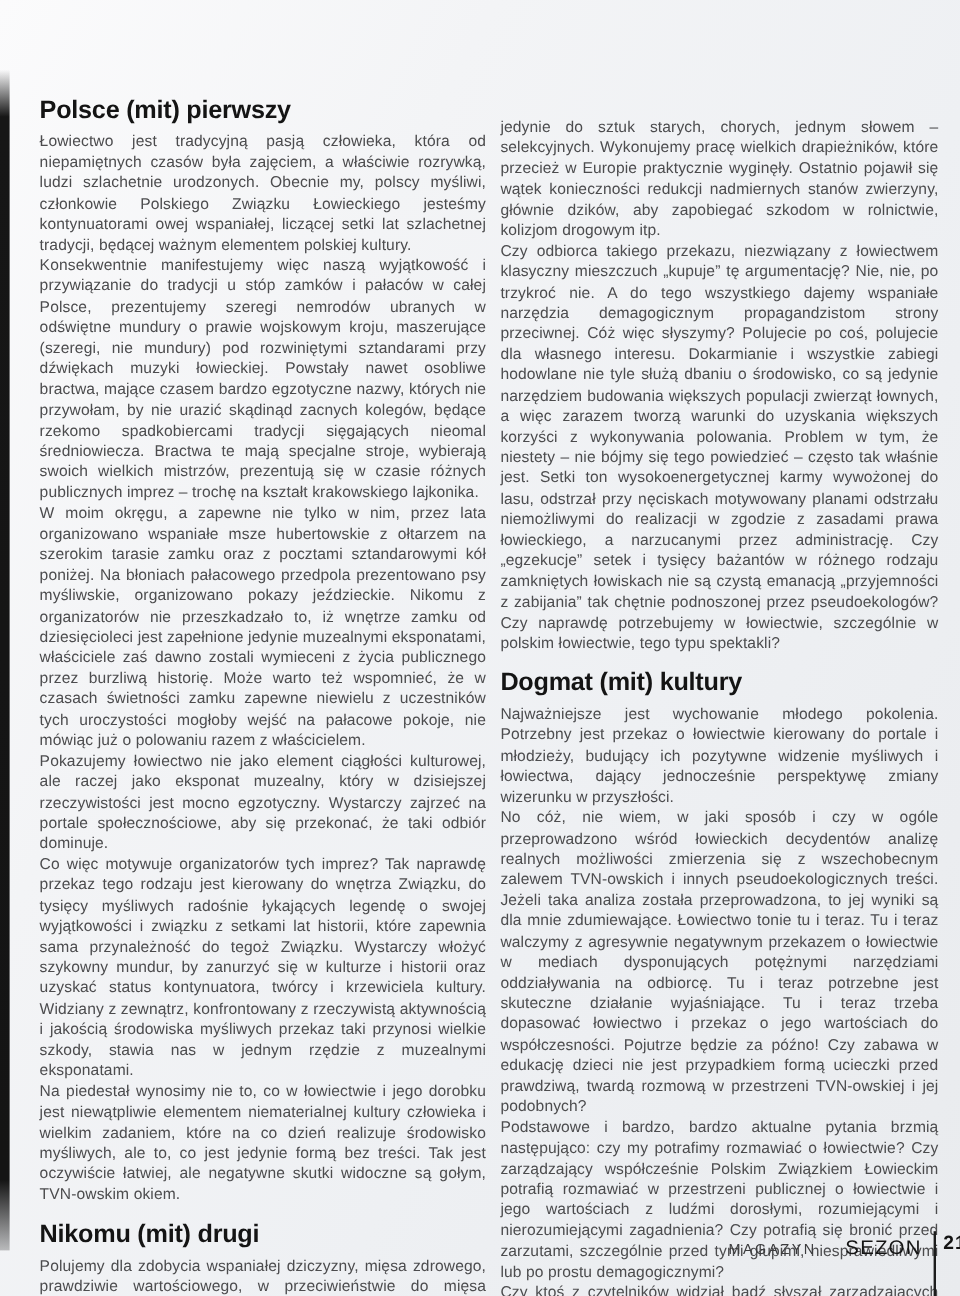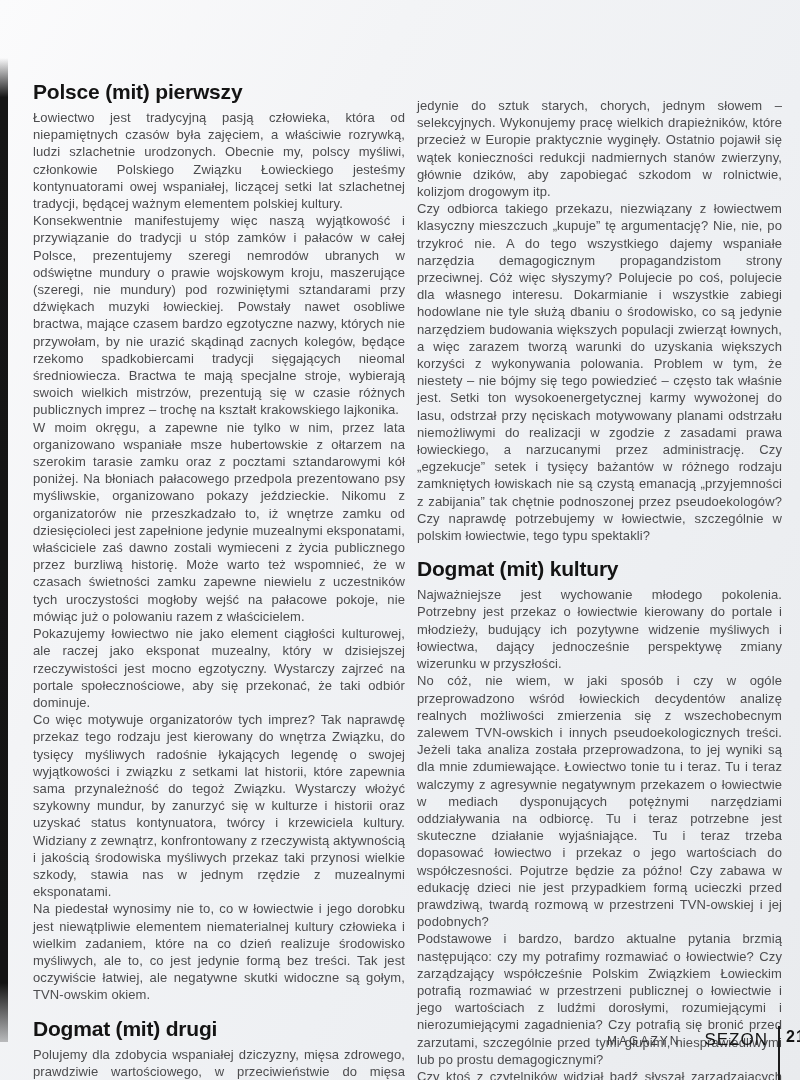--- a/index.html
+++ b/index.html
@@ -39,21 +39,21 @@
 <div class="edge-strip"></div>
 
 <div class="col col-left">
   <div class="head first">Polsce (mit) pierwszy</div>
   <p>Łowiectwo jest tradycyjną pasją człowieka, która od niepamiętnych czasów była zajęciem, a właściwie rozrywką, ludzi szlachetnie urodzonych. Obecnie my, polscy myśliwi, członkowie Polskiego Związku Łowieckiego jesteśmy kontynuatorami owej wspaniałej, liczącej setki lat szlachetnej tradycji, będącej ważnym elementem polskiej kultury.</p>
   <p>Konsekwentnie manifestujemy więc naszą wyjątkowość i przywiązanie do tradycji u stóp zamków i pałaców w całej Polsce, prezentujemy szeregi nemrodów ubranych w odświętne mundury o prawie wojskowym kroju, maszerujące (szeregi, nie mundury) pod rozwiniętymi sztandarami przy dźwiękach muzyki łowieckiej. Powstały nawet osobliwe bractwa, mające czasem bardzo egzotyczne nazwy, których nie przywołam, by nie urazić skądinąd zacnych kolegów, będące rzekomo spadkobiercami tradycji sięgających nieomal średniowiecza. Bractwa te mają specjalne stroje, wybierają swoich wielkich mistrzów, prezentują się w czasie różnych publicznych imprez – trochę na kształt krakowskiego lajkonika.</p>
   <p>W moim okręgu, a zapewne nie tylko w nim, przez lata organizowano wspaniałe msze hubertowskie z ołtarzem na szerokim tarasie zamku oraz z pocztami sztandarowymi kół poniżej. Na błoniach pałacowego przedpola prezentowano psy myśliwskie, organizowano pokazy jeździeckie. Nikomu z organizatorów nie przeszkadzało to, iż wnętrze zamku od dziesięcioleci jest zapełnione jedynie muzealnymi eksponatami, właściciele zaś dawno zostali wymieceni z życia publicznego przez burzliwą historię. Może warto też wspomnieć, że w czasach świetności zamku zapewne niewielu z uczestników tych uroczystości mogłoby wejść na pałacowe pokoje, nie mówiąc już o polowaniu razem z właścicielem.</p>
   <p>Pokazujemy łowiectwo nie jako element ciągłości kulturowej, ale raczej jako eksponat muzealny, który w dzisiejszej rzeczywistości jest mocno egzotyczny. Wystarczy zajrzeć na portale społecznościowe, aby się przekonać, że taki odbiór dominuje.</p>
   <p>Co więc motywuje organizatorów tych imprez? Tak naprawdę przekaz tego rodzaju jest kierowany do wnętrza Związku, do tysięcy myśliwych radośnie łykających legendę o swojej wyjątkowości i związku z setkami lat historii, które zapewnia sama przynależność do tegoż Związku. Wystarczy włożyć szykowny mundur, by zanurzyć się w kulturze i historii oraz uzyskać status kontynuatora, twórcy i krzewiciela kultury. Widziany z zewnątrz, konfrontowany z rzeczywistą aktywnością i jakością środowiska myśliwych przekaz taki przynosi wielkie szkody, stawia nas w jednym rzędzie z muzealnymi eksponatami.</p>
   <p>Na piedestał wynosimy nie to, co w łowiectwie i jego dorobku jest niewątpliwie elementem niematerialnej kultury człowieka i wielkim zadaniem, które na co dzień realizuje środowisko myśliwych, ale to, co jest jedynie formą bez treści. Tak jest oczywiście łatwiej, ale negatywne skutki widoczne są gołym, TVN-owskim okiem.</p>
-  <div class="head">Dogmat (mit) drugi</div>
+  <div class="head">Nikomu (mit) drugi</div>
   <p>Polujemy dla zdobycia wspaniałej dziczyzny, mięsa zdrowego, prawdziwie wartościowego, w przeciwieństwie do mięsa pochodzącego z hodowli. Zwierzęta hodowlane przez całe swoje krótkie życie są zamknięte w ciasnej przestrzeni, żyją w nienaturalnych warunkach, cierpią. My natomiast strzelamy</p>
 </div>
 
 <div class="col col-right">
   <p>jedynie do sztuk starych, chorych, jednym słowem – selekcyjnych. Wykonujemy pracę wielkich drapieżników, które przecież w Europie praktycznie wyginęły. Ostatnio pojawił się wątek konieczności redukcji nadmiernych stanów zwierzyny, głównie dzików, aby zapobiegać szkodom w rolnictwie, kolizjom drogowym itp.</p>
   <p>Czy odbiorca takiego przekazu, niezwiązany z łowiectwem klasyczny mieszczuch „kupuje” tę argumentację? Nie, nie, po trzykroć nie. A do tego wszystkiego dajemy wspaniałe narzędzia demagogicznym propagandzistom strony przeciwnej. Cóż więc słyszymy? Polujecie po coś, polujecie dla własnego interesu. Dokarmianie i wszystkie zabiegi hodowlane nie tyle służą dbaniu o środowisko, co są jedynie narzędziem budowania większych populacji zwierząt łownych, a więc zarazem tworzą warunki do uzyskania większych korzyści z wykonywania polowania. Problem w tym, że niestety – nie bójmy się tego powiedzieć – często tak właśnie jest. Setki ton wysokoenergetycznej karmy wywożonej do lasu, odstrzał przy nęciskach motywowany planami odstrzału niemożliwymi do realizacji w zgodzie z zasadami prawa łowieckiego, a narzucanymi przez administrację. Czy „egzekucje” setek i tysięcy bażantów w różnego rodzaju zamkniętych łowiskach nie są czystą emanacją „przyjemności z zabijania” tak chętnie podnoszonej przez pseudoekologów? Czy naprawdę potrzebujemy w łowiectwie, szczególnie w polskim łowiectwie, tego typu spektakli?</p>
   <div class="head">Dogmat (mit) kultury</div>
   <p>Najważniejsze jest wychowanie młodego pokolenia. Potrzebny jest przekaz o łowiectwie kierowany do portale i młodzieży, budujący ich pozytywne widzenie myśliwych i łowiectwa, dający jednocześnie perspektywę zmiany wizerunku w przyszłości.</p>
   <p>No cóż, nie wiem, w jaki sposób i czy w ogóle przeprowadzono wśród łowieckich decydentów analizę realnych możliwości zmierzenia się z wszechobecnym zalewem TVN-owskich i innych pseudoekologicznych treści. Jeżeli taka analiza została przeprowadzona, to jej wyniki są dla mnie zdumiewające. Łowiectwo tonie tu i teraz. Tu i teraz walczymy z agresywnie negatywnym przekazem o łowiectwie w mediach dysponujących potężnymi narzędziami oddziaływania na odbiorcę. Tu i teraz potrzebne jest skuteczne działanie wyjaśniające. Tu i teraz trzeba dopasować łowiectwo i przekaz o jego wartościach do współczesności. Pojutrze będzie za późno! Czy zabawa w edukację dzieci nie jest przypadkiem formą ucieczki przed prawdziwą, twardą rozmową w przestrzeni TVN-owskiej i jej podobnych?</p>
   <p>Podstawowe i bardzo, bardzo aktualne pytania brzmią następująco: czy my potrafimy rozmawiać o łowiectwie? Czy zarządzający współcześnie Polskim Związkiem Łowieckim potrafią rozmawiać w przestrzeni publicznej o łowiectwie i jego wartościach z ludźmi dorosłymi, rozumiejącymi i nierozumiejącymi zagadnienia? Czy potrafią się bronić przed zarzutami, szczególnie przed tymi głupimi, niesprawiedliwymi lub po prostu demagogicznymi?</p>

